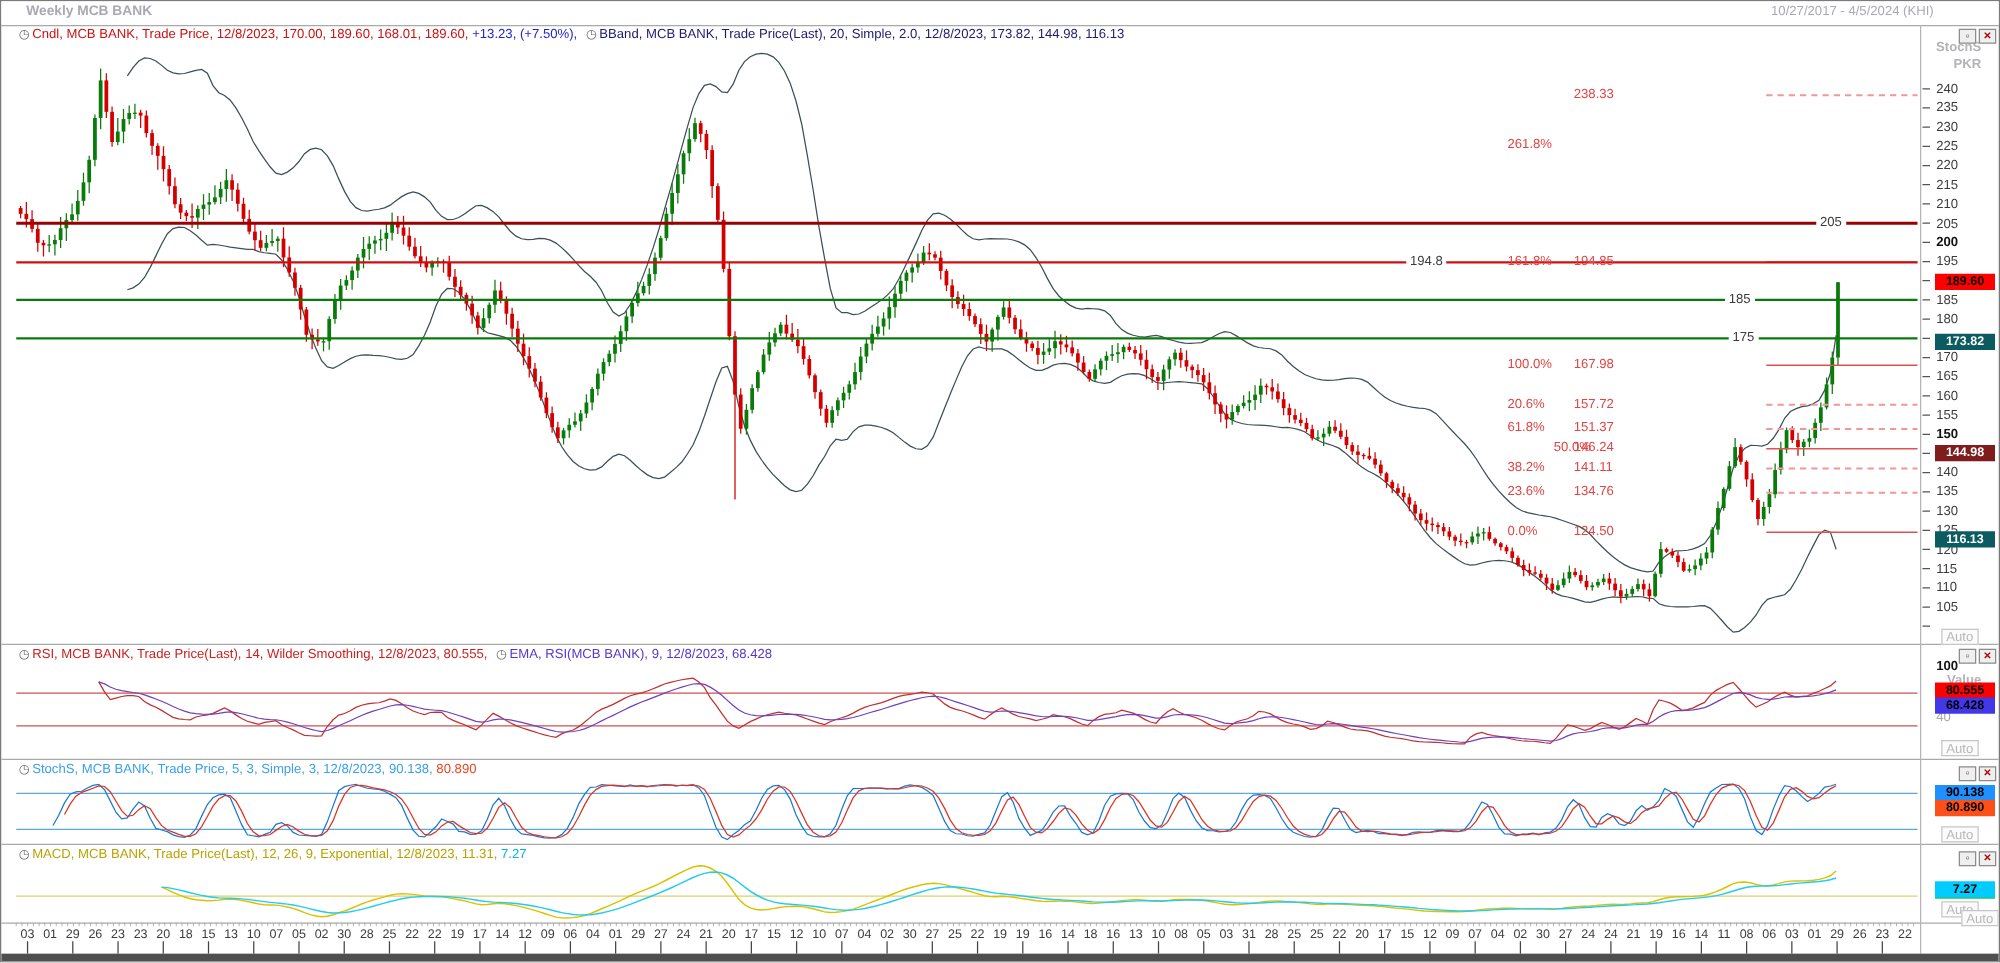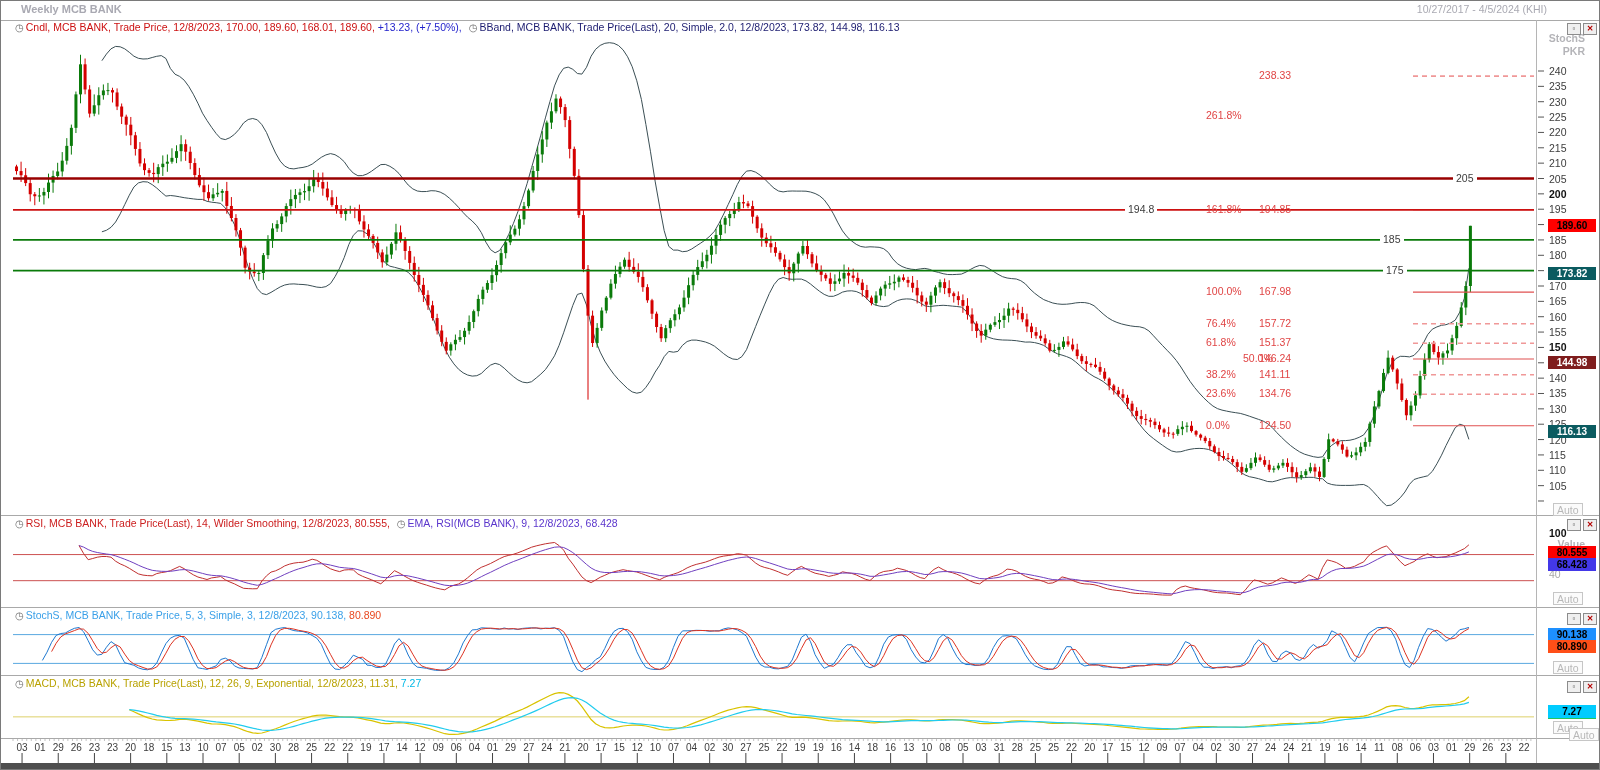--- a/index.html
+++ b/index.html
@@ -1121,21 +1121,21 @@
   <div class="gutterhead" style="top:44px">PKR</div>
   <div class="gutterhead" style="top:537px;font-weight:bold">Value</div>
 
   <div id="overlay">
       <span class="lbl fib" style="left: 1205px; top: 68.1312px; width: 46px; text-align: left; margin-top: 40px;">261.8%</span>
       <span class="lbl fib" style="left: 1258px; top: 68.1312px;">238.33</span>
       <span class="lbl fib" style="left: 1205px; top: 201.676px; width: 46px; text-align: left;">161.8%</span>
       <span class="lbl fib" style="left: 1258px; top: 201.676px;">194.85</span>
       <span class="lbl fib" style="left: 1205px; top: 284.204px; width: 46px; text-align: left;">100.0%</span>
       <span class="lbl fib" style="left: 1258px; top: 284.204px;">167.98</span>
-      <span class="lbl fib" style="left: 1205px; top: 315.717px; width: 46px; text-align: left;">76.4%</span>
+      <span class="lbl fib" style="left: 1205px; top: 315.717px; width: 46px; text-align: left;">20.6%</span>
       <span class="lbl fib" style="left: 1258px; top: 315.717px;">157.72</span>
       <span class="lbl fib" style="left: 1205px; top: 335.22px; width: 46px; text-align: left;">61.8%</span>
       <span class="lbl fib" style="left: 1258px; top: 335.22px;">151.37</span>
       <span class="lbl fib" style="left: 1205px; top: 350.976px; width: 46px; text-align: left; padding-left: 37px;">50.0%</span>
       <span class="lbl fib" style="left: 1258px; top: 350.976px;">146.24</span>
       <span class="lbl fib" style="left: 1205px; top: 366.733px; width: 46px; text-align: left;">38.2%</span>
       <span class="lbl fib" style="left: 1258px; top: 366.733px;">141.11</span>
       <span class="lbl fib" style="left: 1205px; top: 386.236px; width: 46px; text-align: left;">23.6%</span>
       <span class="lbl fib" style="left: 1258px; top: 386.236px;">134.76</span>
       <span class="lbl fib" style="left: 1205px; top: 417.749px; width: 46px; text-align: left;">0.0%</span>

